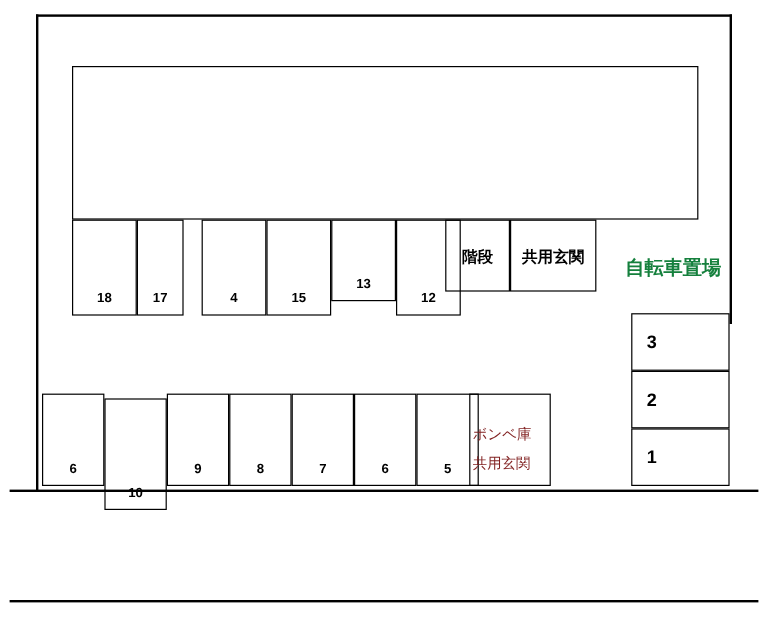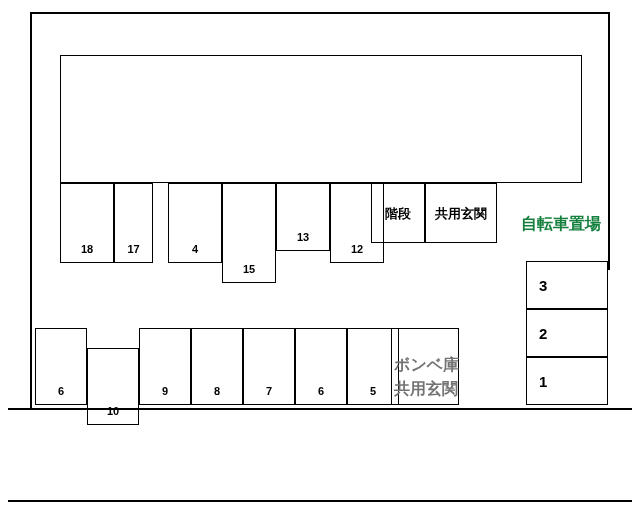--- a/index.html
+++ b/index.html
@@ -67,23 +67,23 @@
     justify-content: flex-start;
   }
   .stack-cell .lbl {
     font-weight: bold;
     font-size: 15px;
     color: #000000;
     padding-left: 12px;
   }
   .small-txt {
     position: absolute;
-    font-size: 16px;
-    font-weight: bold;
-    color: #737373;
+    font-size: 12px;
+    font-weight: normal;
+    color: #7f1d1d;
     white-space: nowrap;
     line-height: 1.25;
   }
 </style>
 </head>
 <body>
 
 <div id="stage">
 
   <div class="line" style="left:30px; top:12px; width:580px; height:2px;"></div>
@@ -97,21 +97,21 @@
 
   <div class="cell" style="left:60px; top:183px; width:54px; height:80px;">
     <span class="lbl">18</span>
   </div>
   <div class="cell" style="left:114px; top:183px; width:39px; height:80px;">
     <span class="lbl">17</span>
   </div>
   <div class="cell" style="left:168px; top:183px; width:54px; height:80px;">
     <span class="lbl">4</span>
   </div>
-  <div class="cell" style="left:222px; top:183px; width:54px; height:100px;">
+  <div class="cell" style="left:222px; top:183px; width:54px; height:80px;">
     <span class="lbl">15</span>
   </div>
   <div class="cell" style="left:276px; top:183px; width:54px; height:68px;">
     <span class="lbl">13</span>
   </div>
   <div class="cell" style="left:330px; top:183px; width:54px; height:80px;">
     <span class="lbl">12</span>
   </div>
 
   <div class="cell mid" style="left:371px; top:183px; width:54px; height:60px;">
@@ -129,21 +129,21 @@
   <div class="stack-cell" style="left:526px; top:309px; width:82px; height:48px;">
     <span class="lbl">2</span>
   </div>
   <div class="stack-cell" style="left:526px; top:357px; width:82px; height:48px;">
     <span class="lbl">1</span>
   </div>
 
   <div class="cell" style="left:35px; top:328px; width:52px; height:77px;">
     <span class="lbl">6</span>
   </div>
-  <div class="cell" style="left:87px; top:348px; width:52px; height:77px;">
+  <div class="cell" style="left:87px; top:332px; width:52px; height:93px;">
     <span class="lbl">10</span>
   </div>
   <div class="cell" style="left:139px; top:328px; width:52px; height:77px;">
     <span class="lbl">9</span>
   </div>
   <div class="cell" style="left:191px; top:328px; width:52px; height:77px;">
     <span class="lbl">8</span>
   </div>
   <div class="cell" style="left:243px; top:328px; width:52px; height:77px;">
     <span class="lbl">7</span>

